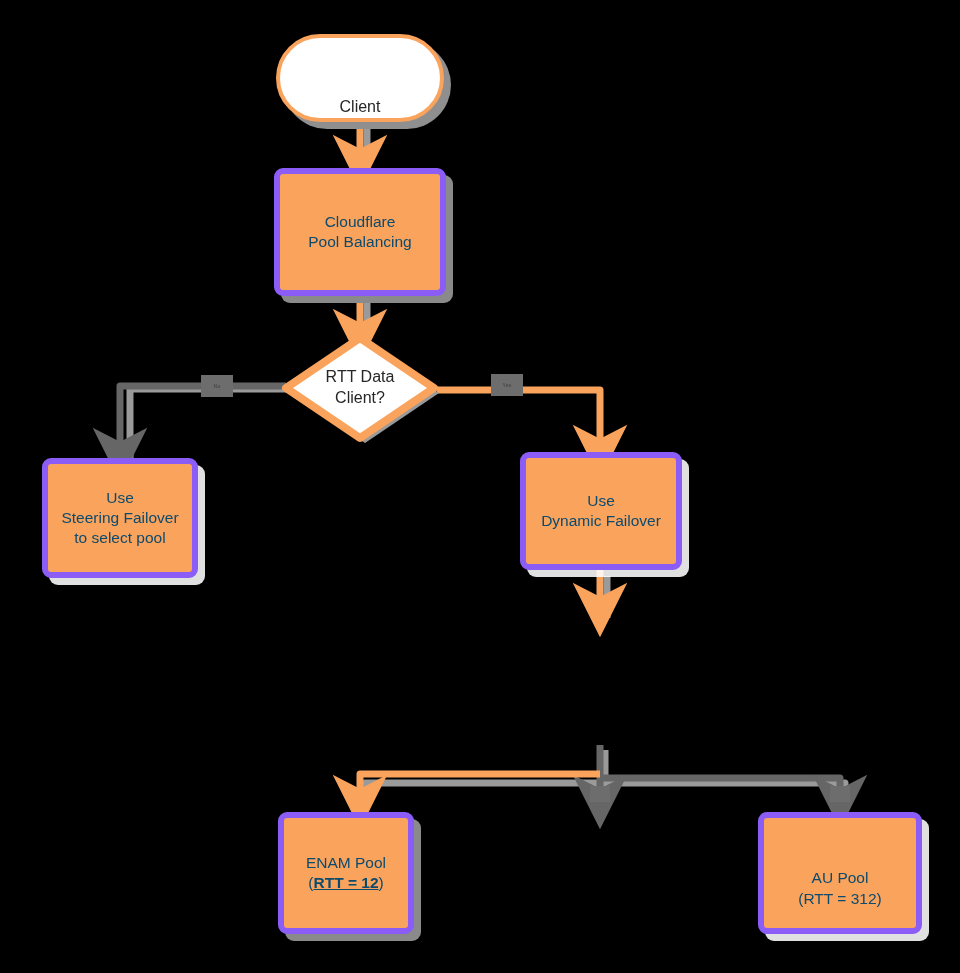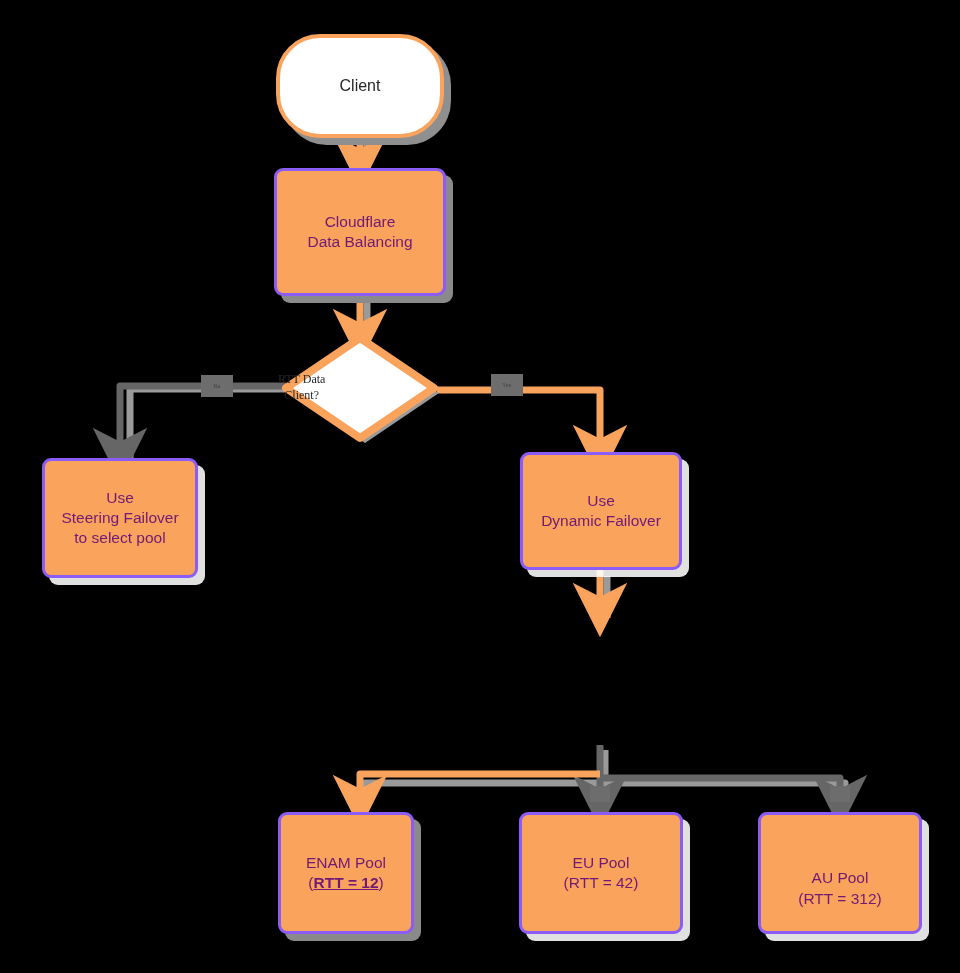--- a/index.html
+++ b/index.html
@@ -6,36 +6,36 @@
   body{width:960px;height:973px;position:relative;overflow:hidden;
        font-family:"Liberation Sans","DejaVu Sans",sans-serif;}
   #stage{position:absolute;inset:0;width:960px;height:973px;}
   #edges{position:absolute;left:0;top:0;width:960px;height:973px;}
 
   .node{position:absolute;box-sizing:border-box;display:flex;
         align-items:center;justify-content:center;text-align:center;
         line-height:1.30;}
 
   
-  .proc{background:#f9a35c;border:3px solid #8b5cf6;border-radius:9px;
-        color:#701a75;font-size:15.5px;
+  .proc{background:#f9a35c;border:6px solid #8b5cf6;border-radius:9px;
+        color:#0c4a6e;font-size:15.5px;
         box-shadow:7px 7px 0 0 rgba(255,255,255,.88);}
   .proc.shadow-grey{box-shadow:7px 7px 0 0 #8a8a8a;}
 
   
   .stadium{background:#ffffff;border:4px solid #f9a35c;border-radius:44px;
            color:#262626;font-size:16px;
            box-shadow:7px 7px 0 0 #8f8f8f;}
 
   
   .diamond-wrap{position:absolute;}
   .diamond-wrap .dshape{position:absolute;inset:0;}
   .diamond-wrap .dlabel{position:absolute;inset:0;display:flex;
-        align-items:center;text-align:center;
-        color:#262626;font-size:12px;line-height:1.30;z-index:2;font-family:Liberation Serif, serif;}
+        align-items:center;justify-content:center;text-align:center;
+        color:#262626;font-size:16px;line-height:1.30;z-index:2;}
 
   
   .elabel{position:absolute;background:#6d6d6d;color:#3a3a3a;
           font-size:5px;line-height:1;display:flex;align-items:center;
           justify-content:center;letter-spacing:.2px;z-index:6;
           overflow:hidden;}
 
   .bold{font-weight:bold;text-decoration:underline;}
 </style>
 </head>
@@ -91,28 +91,28 @@
   <div class="elabel" style="left:201px;top:375px;width:32px;height:22px;">No</div>
 
   <div class="elabel" style="left:491px;top:374px;width:32px;height:22px;">Yes</div>
 
   <div class="elabel" style="left:350px;top:782px;width:20px;height:14px;background:transparent;"></div>
 
   <div class="elabel" style="left:590px;top:786px;width:20px;height:16px;"></div>
 
   <div class="elabel" style="left:830px;top:786px;width:20px;height:16px;"></div>
 
-  <div class="node stadium" style="left:276px;top:34px;width:168px;height:104px;">
+  <div class="node stadium" style="left:276px;top:34px;width:168px;height:88px;align-items:flex-end;">
     <span>Client</span>
   </div>
 
   <div class="node proc shadow-grey" style="left:274px;top:168px;width:172px;height:128px;">
     <div style="display:flex;flex-direction:column;">
       <span>Cloudflare</span>
-      <span>Data Balancing</span>
+      <span>Pool Balancing</span>
     </div>
   </div>
 
   <div class="diamond-wrap" style="left:278px;top:330px;width:164px;height:116px;">
     <svg class="dshape" viewBox="0 0 164 116" xmlns="http://www.w3.org/2000/svg">
       <polygon points="82,8 156,58 82,108 8,58" fill="#9a9a9a" transform="translate(5,5)"></polygon>
       <polygon points="82,8 156,58 82,108 8,58" fill="#ffffff" stroke="#f9a35c" stroke-width="8" stroke-linejoin="round"></polygon>
     </svg>
     <div class="dlabel">
       <div style="display:flex;flex-direction:column;">
@@ -140,26 +140,20 @@
 
   <div class="node proc shadow-grey" style="left:278px;top:812px;width:136px;height:122px;">
     <div style="display:flex;flex-direction:column;">
       <span>ENAM Pool</span>
       <span>
         <span>(</span><span class="bold">RTT = 12</span><span>)</span>
       </span>
     </div>
   </div>
 
-  <div class="node proc" style="left:519px;top:812px;width:164px;height:122px;">
-    <div style="display:flex;flex-direction:column;">
-      <span>EU Pool</span>
-      <span>(RTT = 42)</span>
-    </div>
-  </div>
 
   <div class="node proc" style="left:758px;top:812px;width:164px;height:122px;">
     <div style="display:flex;flex-direction:column;margin-top:31px;">
       <span>AU Pool</span>
       <span>(RTT = 312)</span>
     </div>
   </div>
 
 </div>
 

